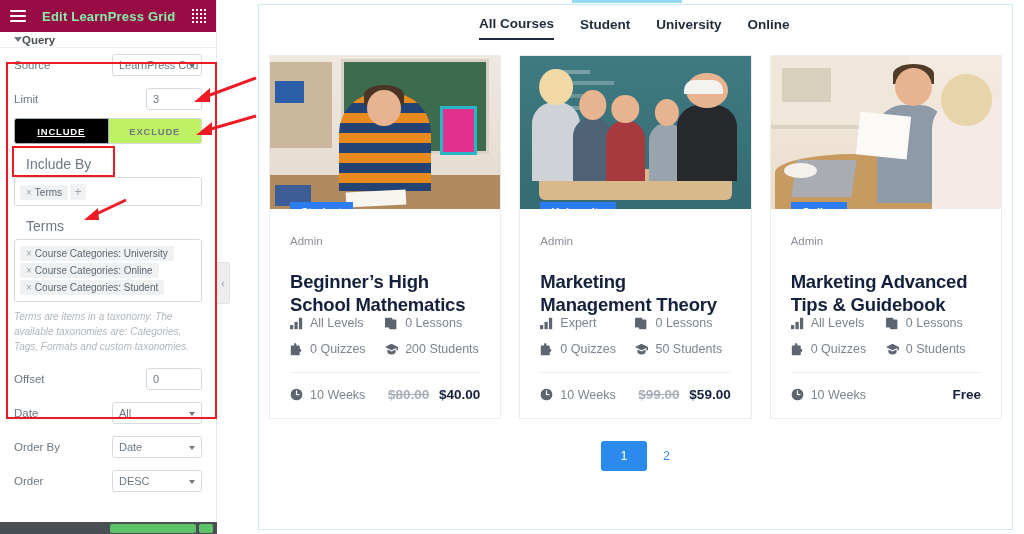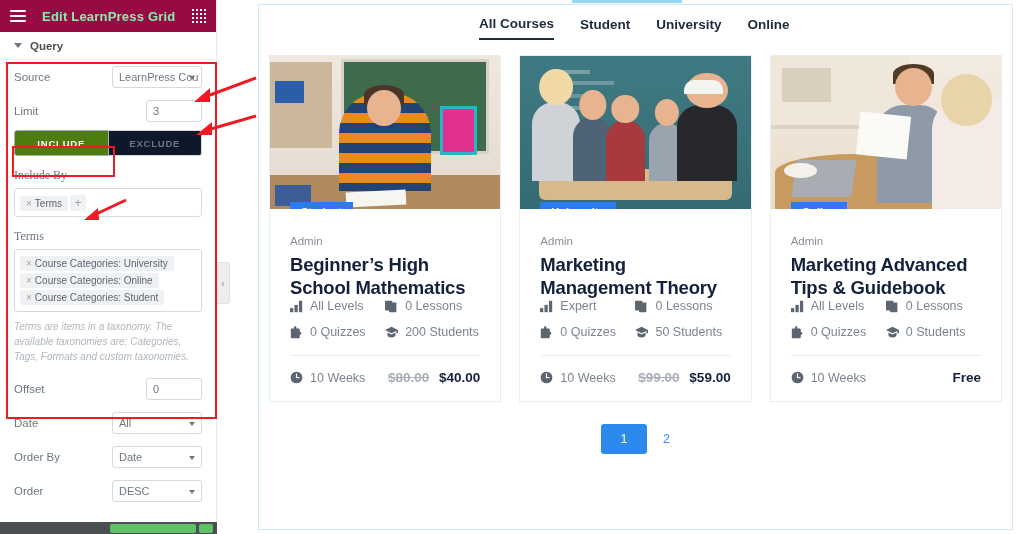--- a/index.html
+++ b/index.html
@@ -28,22 +28,22 @@
   .hamburger i { display: block; height: 2px; background: #fff; border-radius: 1px; }
   .panel-title {
     flex: 1; text-align: center;
     font-size: 13px; font-weight: bold;
     letter-spacing: .2px;
   }
   .grid-icon { display: grid; grid-template-columns: repeat(4, 2.5px); gap: 1.5px; cursor: pointer; }
   .grid-icon i { width: 2.5px; height: 2.5px; background: #fff; display: block; }
 
   .section-head {
-    height: 28px; display: flex; align-items: center;
-    gap: 8px; padding: 0 14px;
+    height: 16px; display: flex; align-items: center;
+    gap: 0; padding: 0 14px;
     border-bottom: 1px solid #eceef0;
     font-size: 11.5px; font-weight: bold; color: #4a4f54;
   }
   .caret-down {
     width: 0; height: 0;
     border-left: 4px solid transparent;
     border-right: 4px solid transparent;
     border-top: 5px solid #6d7882;
   }
 
@@ -77,27 +77,27 @@
     display: flex; align-items: center; padding: 0 6px;
     background: #fff; cursor: text;
   }
 
   .segmented { display: flex; margin-top: 2px; }
   .seg {
     flex: 1; height: 26px;
     border: 1px solid #d5dadf;
     display: flex; align-items: center; justify-content: center;
     font-size: 9.5px; letter-spacing: .8px; font-weight: bold;
-    color: #6d7882; cursor: pointer; background: #0f172a;
-  }
-  .seg.active { background: #4d7c0f; color: #fff; border-color: #a4b0ba; }
+    color: #6d7882; cursor: pointer; background: #bef264;
+  }
+  .seg.active { background: #000000; color: #fff; border-color: #a4b0ba; text-decoration: underline; }
   .seg:first-child { border-radius: 3px 0 0 3px; }
   .seg:last-child { border-radius: 0 3px 3px 0; border-left: none; }
 
-  .field-label { font-size: 12px; color: #6d7882; margin: 12px 0 5px; font-family: Liberation Serif, serif; }
+  .field-label { font-size: 14px; color: #6d7882; margin: 12px 12px 5px; }
   .tagbox {
     border: 1px solid #d5dadf; border-radius: 3px;
     background: #fff; padding: 4px 5px; min-height: 24px;
   }
   .tag {
     display: inline-flex; align-items: center; gap: 3px;
     background: #f0f1f3; color: #5b6670;
     font-size: 10px; padding: 2px 6px; border-radius: 2px;
     margin: 1px 2px 1px 0;
   }
@@ -168,21 +168,21 @@
     display: flex; flex-direction: column;
   }
   .thumb { position: relative; height: 153px; overflow: hidden; }
   .badge {
     position: absolute; left: 20px; bottom: -13px;
     background: #2b7cf0; color: #fff;
     font-size: 11px; font-weight: bold;
     padding: 4px 11px; z-index: 5;
   }
   .card-body { padding: 26px 20px 0 20px; flex: 1; display: flex; flex-direction: column; }
-  .author { font-size: 11.5px; color: #8a8f99; margin-bottom: 7px; }
+  .author { font-size: 11.5px; color: #8a8f99; margin-bottom: 24px; }
   .ctitle {
     font-size: 18.5px; line-height: 1.22;
     font-weight: bold; color: #14213d;
     margin-bottom: 0; letter-spacing: -.2px;
   }
   .meta { display: flex; flex-wrap: wrap; }
   .meta .mi {
     width: 50%; display: flex; align-items: center; gap: 7px;
     font-size: 12.5px; color: #7c8490; margin-bottom: 12px;
   }

